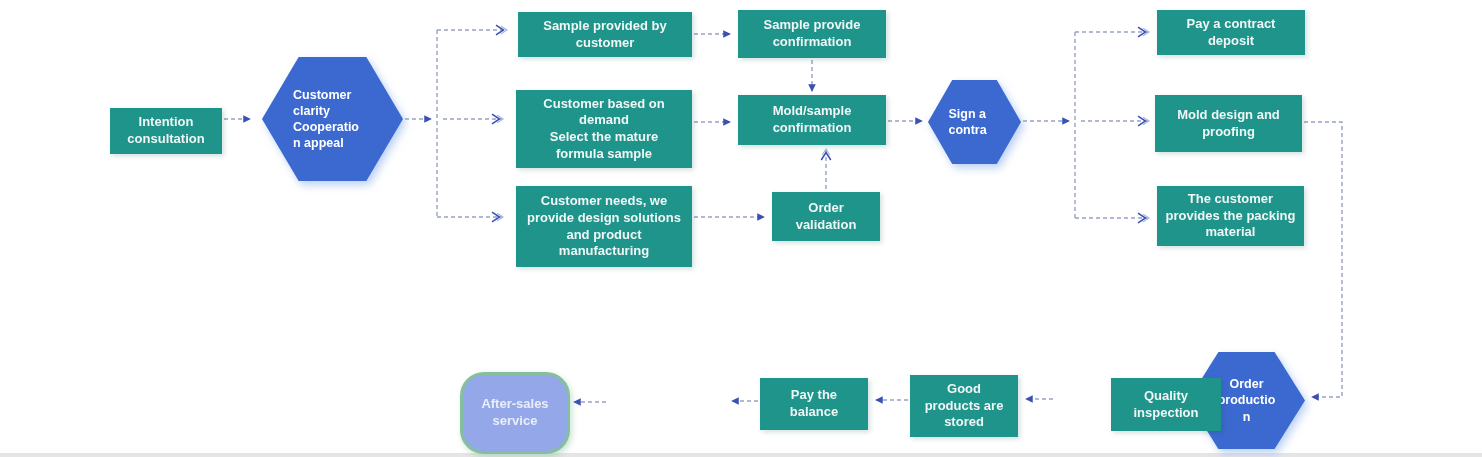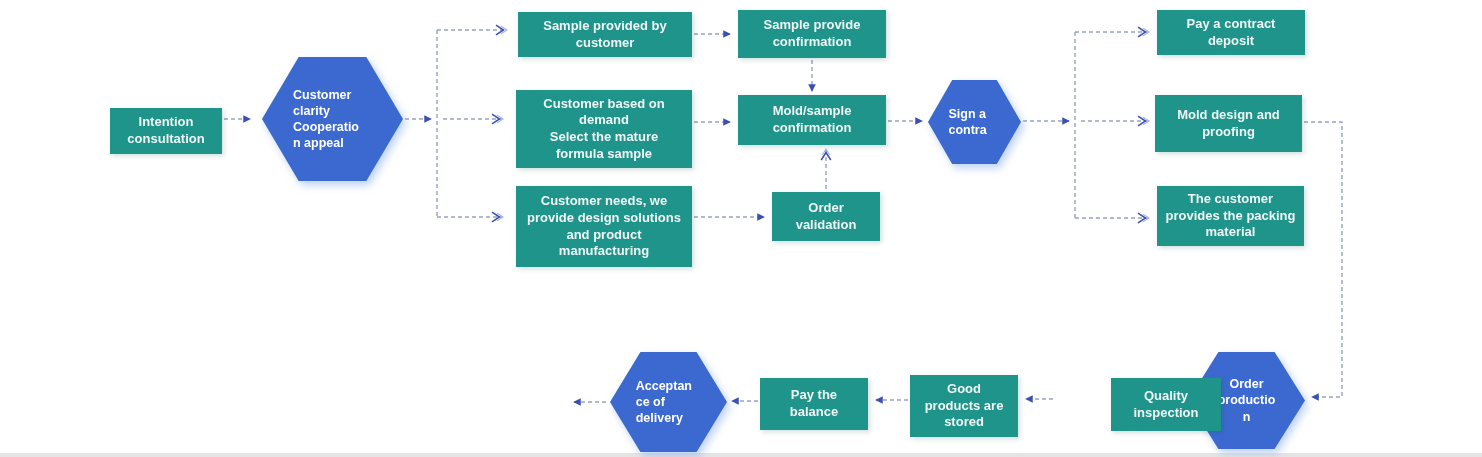--- a/index.html
+++ b/index.html
@@ -149,21 +149,18 @@
   <div class="node rect" style="left:1111px;top:378px;width:110px;height:53px">Quality
 inspection</div>
 
   <div class="node rect" style="left:910px;top:375px;width:108px;height:62px">Good
 products are
 stored</div>
 
   <div class="node rect" style="left:760px;top:378px;width:108px;height:52px">Pay the
 balance</div>
 
-  <div class="hexwrap" style="left:610px;top:352px;width:117px;height:100px">
-    <div class="hex hex-left">Acceptan
-ce of
-delivery</div>
-  </div>
 
+  <div class="node terminator" style="left:460px;top:372px;width:104px;height:76px">After-sales
+service</div>
 
   <div class="bottom-strip"></div>
 </div>
 
 </body></html>

